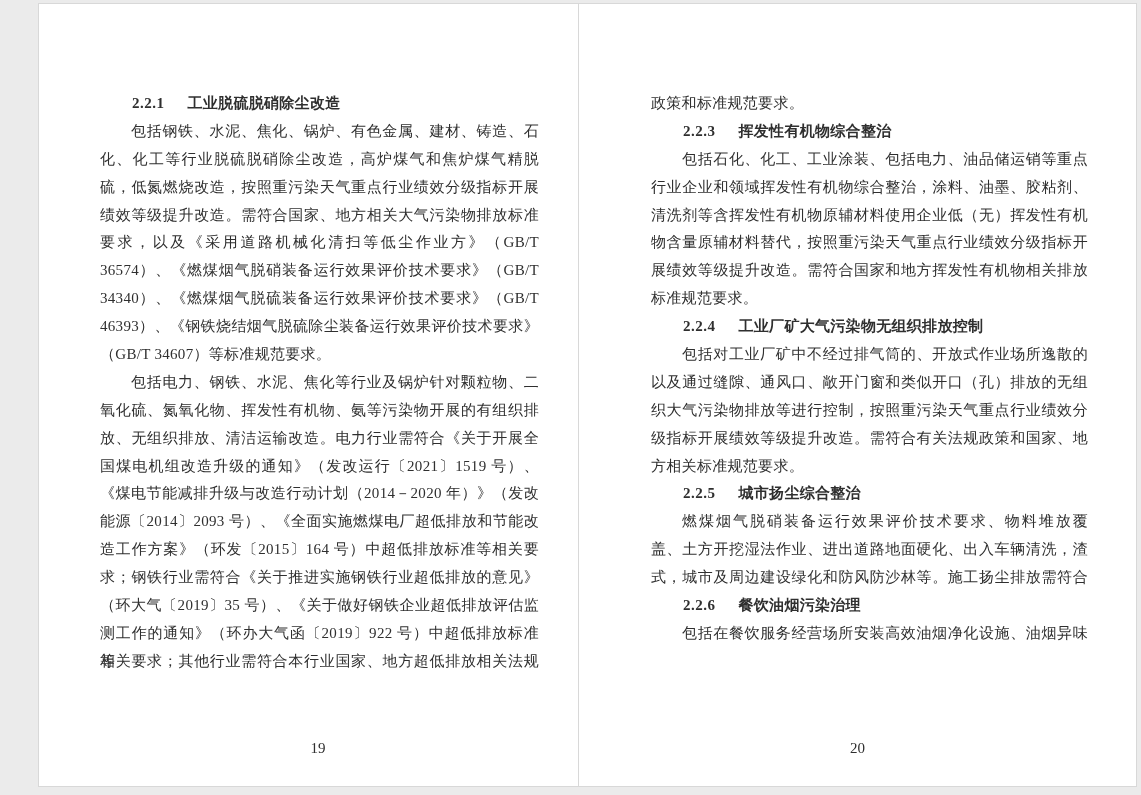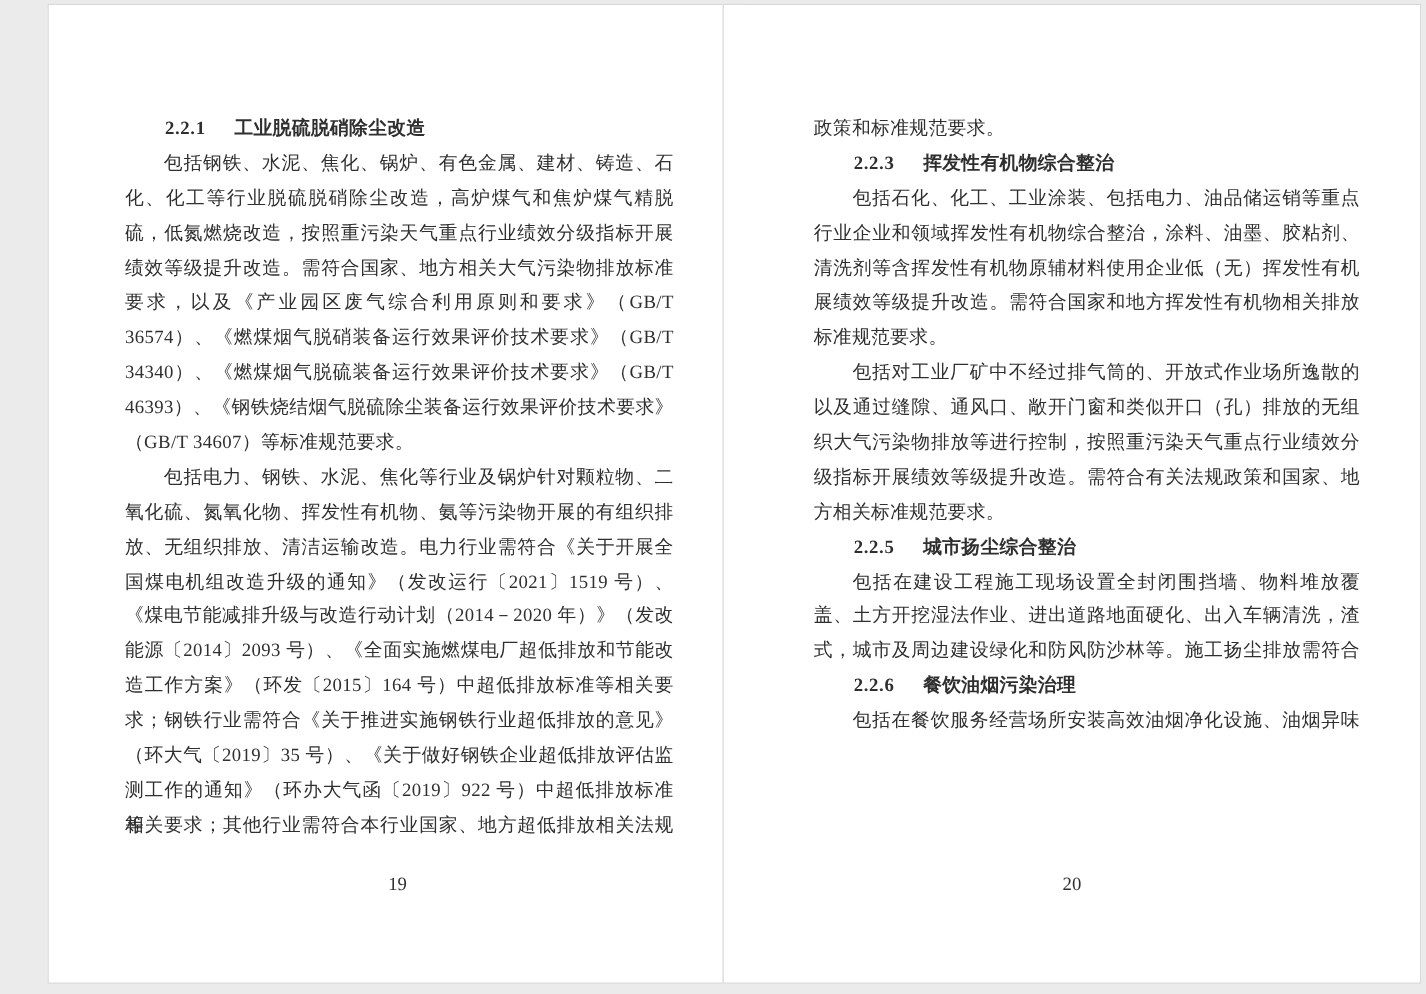--- a/index.html
+++ b/index.html
@@ -60,40 +60,40 @@
   .line.h {
     font-weight: bold;
     padding-left: 32px;
   }
   .line.h .hnum {
     margin-right: 23px;
     letter-spacing: 0.5px;
   }
   .page-number {
     position: absolute;
-    top: 696px;
+    top: 736px;
     left: 0;
     right: 0;
     text-align: center;
     font-size: 15px;
     color: #2f2f2f;
   }
 </style>
 </head>
 <body>
 
 <div class="viewer">
   <div class="page page-left">
     <div class="page-text">
         <div class="line h"><span class="hnum">2.2.1</span><span class="htitle">工业脱硫脱硝除尘改造</span></div>
         <div class="line p">包括钢铁、水泥、焦化、锅炉、有色金属、建材、铸造、石</div>
         <div class="line j">化、化工等行业脱硫脱硝除尘改造，高炉煤气和焦炉煤气精脱</div>
         <div class="line j">硫，低氮燃烧改造，按照重污染天气重点行业绩效分级指标开展</div>
         <div class="line j">绩效等级提升改造。需符合国家、地方相关大气污染物排放标准</div>
-        <div class="line j">要求，以及《产业园区废气综合利用原则和要求》（GB/T</div>
+        <div class="line j">要求，以及《采用道路机械化清扫等低尘作业方》（GB/T</div>
         <div class="line j">36574）、《燃煤烟气脱硝装备运行效果评价技术要求》（GB/T</div>
         <div class="line j">34340）、《燃煤烟气脱硫装备运行效果评价技术要求》（GB/T</div>
         <div class="line j">46393）、《钢铁烧结烟气脱硫除尘装备运行效果评价技术要求》</div>
         <div class="line e">（GB/T 34607）等标准规范要求。</div>
         <div class="line p">包括电力、钢铁、水泥、焦化等行业及锅炉针对颗粒物、二</div>
         <div class="line j">氧化硫、氮氧化物、挥发性有机物、氨等污染物开展的有组织排</div>
         <div class="line j">放、无组织排放、清洁运输改造。电力行业需符合《关于开展全</div>
         <div class="line j">国煤电机组改造升级的通知》（发改运行〔2021〕1519 号）、</div>
         <div class="line j">《煤电节能减排升级与改造行动计划（2014－2020 年）》（发改</div>
         <div class="line j">能源〔2014〕2093 号）、《全面实施燃煤电厂超低排放和节能改</div>
@@ -105,29 +105,31 @@
       </div>
     <div class="page-number">19</div>
   </div>
   <div class="page page-right">
     <div class="page-text">
         <div class="line e">政策和标准规范要求。</div>
         <div class="line h"><span class="hnum">2.2.3</span><span class="htitle">挥发性有机物综合整治</span></div>
         <div class="line p">包括石化、化工、工业涂装、包括电力、油品储运销等重点</div>
         <div class="line j">行业企业和领域挥发性有机物综合整治，涂料、油墨、胶粘剂、</div>
         <div class="line j">清洗剂等含挥发性有机物原辅材料使用企业低（无）挥发性有机</div>
+        <div class="line j">物含量原辅材料替代，按照重污染天气重点行业绩效分级指标开</div>
         <div class="line j">展绩效等级提升改造。需符合国家和地方挥发性有机物相关排放</div>
         <div class="line e">标准规范要求。</div>
+        <div class="line h"><span class="hnum">2.2.4</span><span class="htitle">工业厂矿大气污染物无组织排放控制</span></div>
         <div class="line p">包括对工业厂矿中不经过排气筒的、开放式作业场所逸散的</div>
         <div class="line j">以及通过缝隙、通风口、敞开门窗和类似开口（孔）排放的无组</div>
         <div class="line j">织大气污染物排放等进行控制，按照重污染天气重点行业绩效分</div>
         <div class="line j">级指标开展绩效等级提升改造。需符合有关法规政策和国家、地</div>
         <div class="line e">方相关标准规范要求。</div>
         <div class="line h"><span class="hnum">2.2.5</span><span class="htitle">城市扬尘综合整治</span></div>
-        <div class="line p">包括在建设工程施工现场设置全封闭围挡墙、物料堆放覆</div>
+        <div class="line p">燃煤烟气脱硝装备运行效果评价技术要求、物料堆放覆</div>
         <div class="line j">盖、土方开挖湿法作业、进出道路地面硬化、出入车辆清洗，渣</div>
         <div class="line j">式，城市及周边建设绿化和防风防沙林等。施工扬尘排放需符合</div>
         <div class="line h"><span class="hnum">2.2.6</span><span class="htitle">餐饮油烟污染治理</span></div>
         <div class="line p">包括在餐饮服务经营场所安装高效油烟净化设施、油烟异味</div>
       </div>
     <div class="page-number">20</div>
   </div>
 </div>
 
 </body></html>

